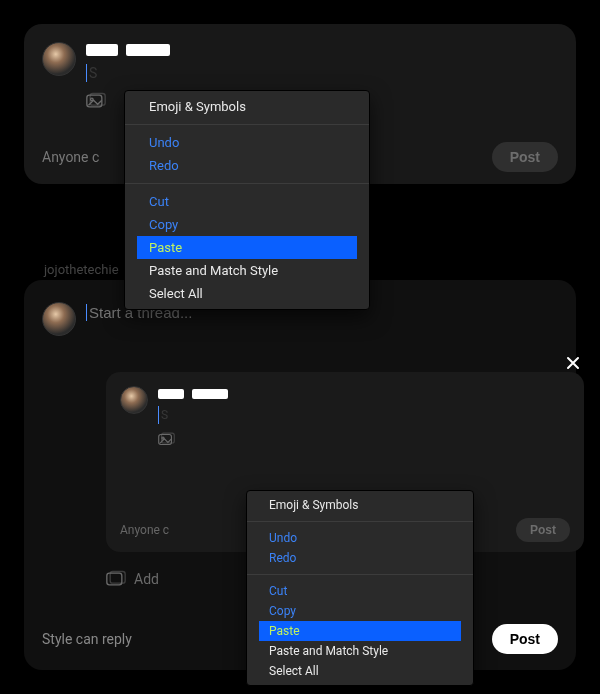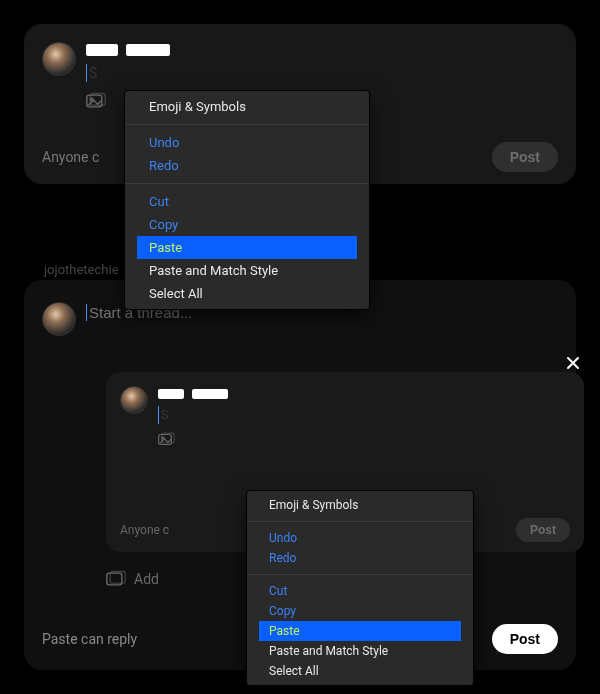--- a/index.html
+++ b/index.html
@@ -226,16 +226,16 @@
 
   <div class="add-row">
     <svg width="20" height="18" viewBox="0 0 24 20" fill="none" stroke="#6a6a6a" stroke-width="1.6">
       <rect x="1" y="3" width="18" height="14" rx="3"></rect>
       <rect x="5" y="1" width="18" height="14" rx="3" stroke-opacity=".5"></rect>
     </svg>
     <span>Add</span>
   </div>
 
   <div class="card2-footer">
-    <div class="reply-scope" style="color:#888">Paste can reply</div>
+    <div class="reply-scope" style="color:#888">Style can reply</div>
     <button class="post-btn post-enabled">Post</button>
   </div>
 </div>
 
 </body></html>

